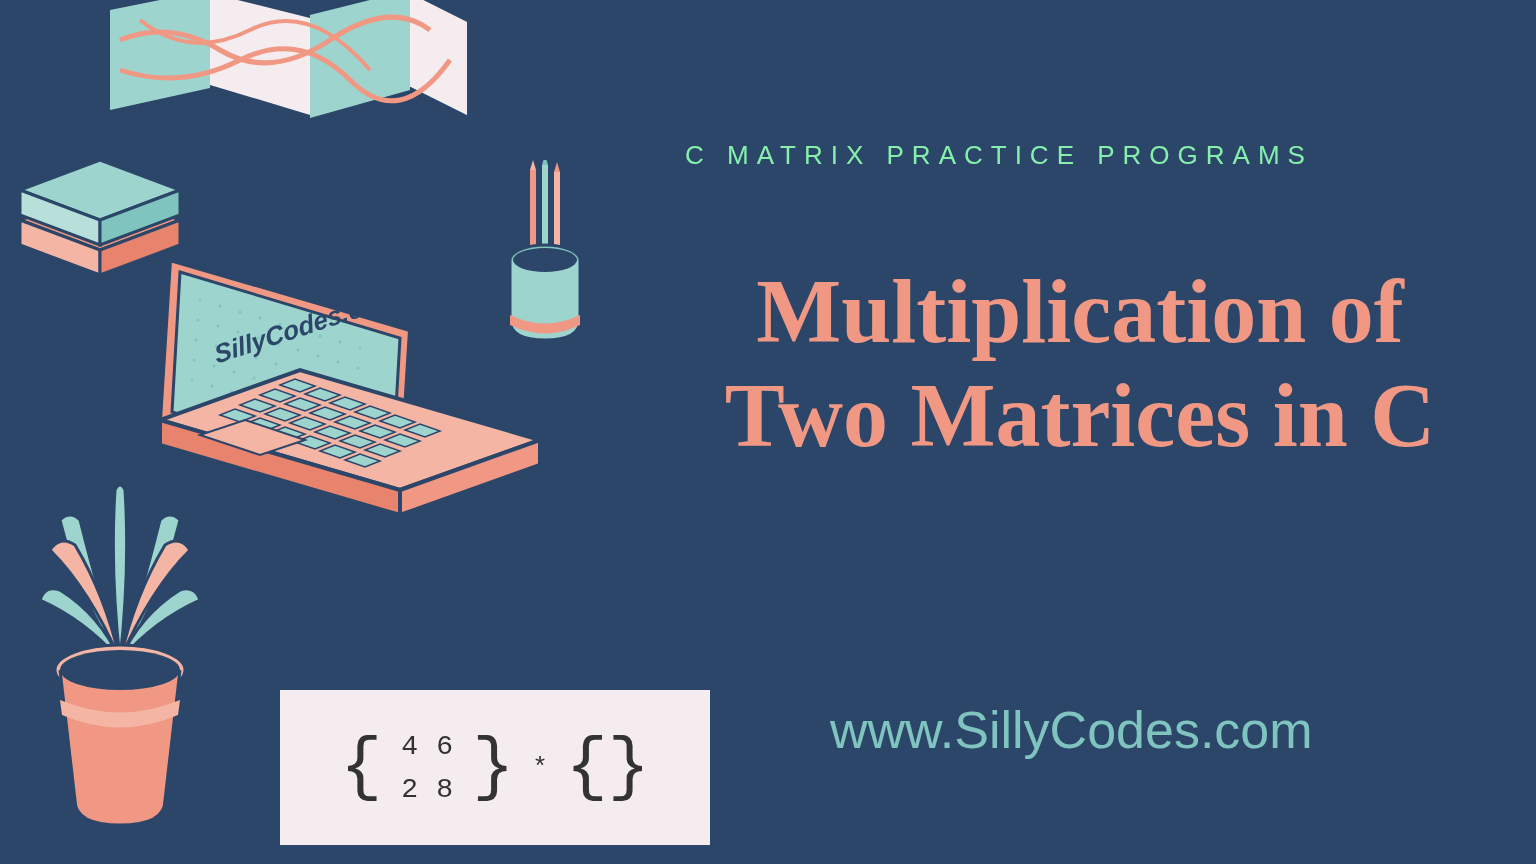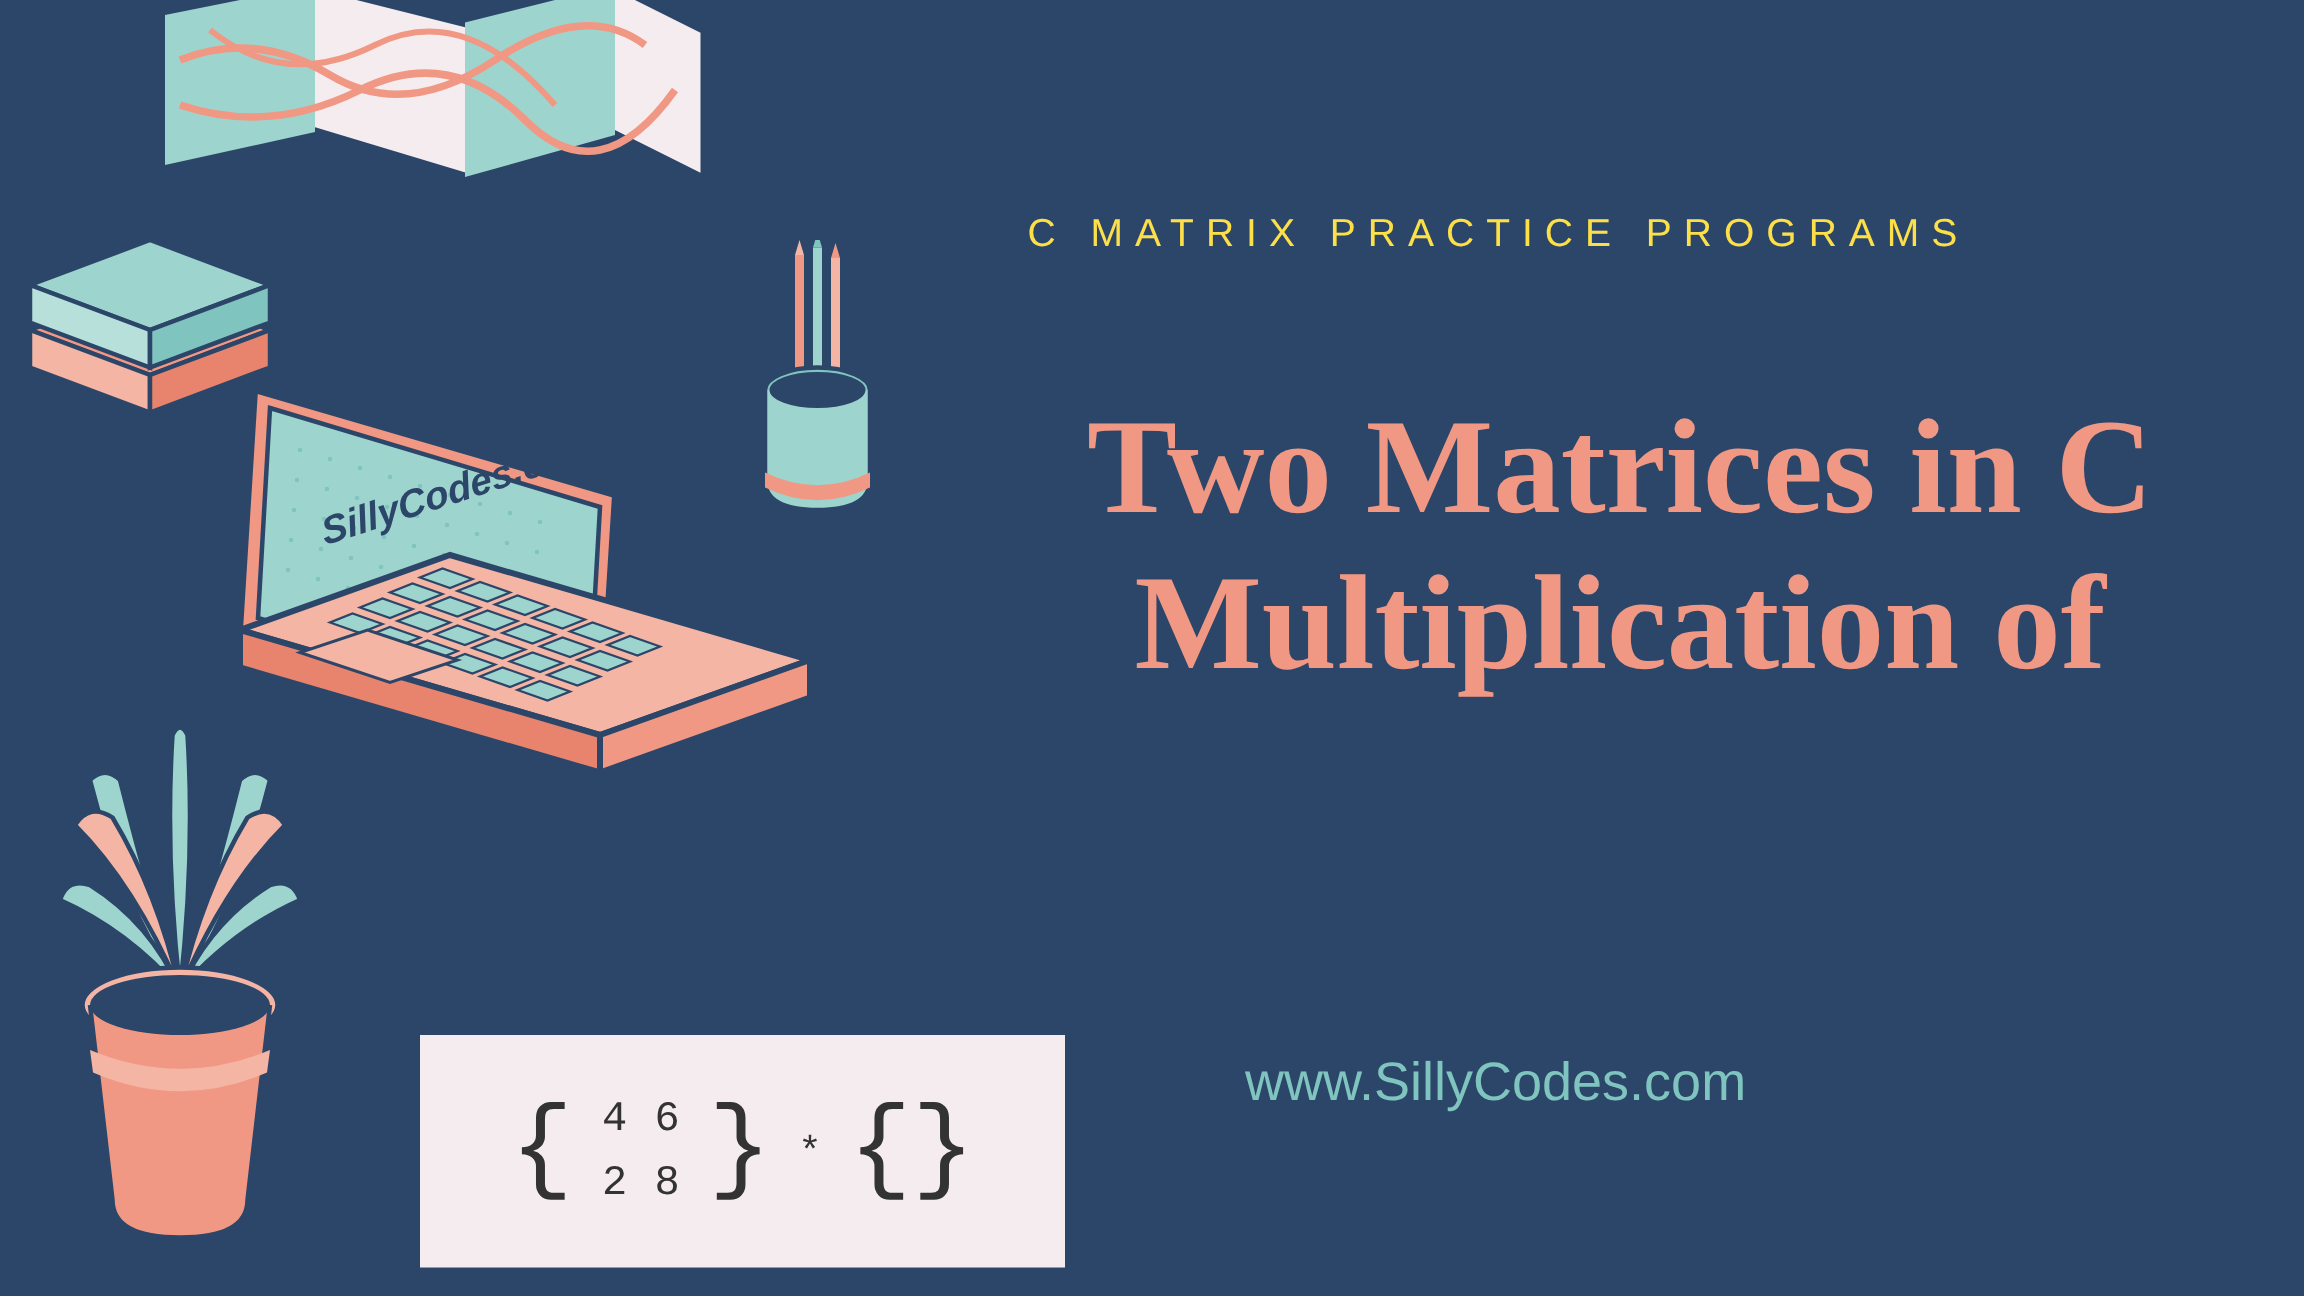--- a/index.html
+++ b/index.html
@@ -13,21 +13,21 @@
 }
 .container {
   position: relative;
   width: 100%;
   height: 100%;
 }
 .subtitle {
   position: absolute;
   top: 140px;
   left: 685px;
-  color: #fde047;
+  color: #86efac;
   font-size: 26px;
   letter-spacing: 8px;
   font-weight: 500;
   font-family: Arial, sans-serif;
 }
 .title {
   position: absolute;
   top: 260px;
   left: 680px;
   color: #f09883;
@@ -35,21 +35,21 @@
   font-weight: bold;
   line-height: 1.15;
   text-align: center;
   width: 800px;
 }
 .website {
   position: absolute;
   top: 700px;
   left: 830px;
   color: #7fc4bf;
-  font-size: 36px;
+  font-size: 52px;
   font-family: Arial, sans-serif;
 }
 .matrix-box {
   position: absolute;
   top: 690px;
   left: 280px;
   width: 430px;
   height: 155px;
   background: #f5ecf0;
   display: flex;
@@ -285,22 +285,22 @@
       <ellipse cx="100" cy="230" rx="65" ry="25" fill="#f5b5a5" stroke="#2c4669" stroke-width="3"></ellipse>
       <path d="M40,230 L55,360 Q55,385 100,385 Q145,385 145,360 L160,230" fill="#f09883" stroke="#2c4669" stroke-width="3"></path>
       <ellipse cx="100" cy="230" rx="60" ry="20" fill="#2c4669"></ellipse>
       <path d="M40,260 Q100,285 160,260 L158,275 Q100,300 42,275 Z" fill="#f5b5a5"></path>
     </svg>
   </div>
 
   <div class="subtitle">C MATRIX PRACTICE PROGRAMS</div>
 
   <div class="title">
+    <div>Multiplication of</div>
     <div>Two Matrices in C</div>
-    <div>Multiplication of</div>
   </div>
 
   <div class="website">www.SillyCodes.com</div>
 
   <div class="matrix-box">
     <div class="matrix">
       <span class="matrix-bracket">{</span>
       <span class="matrix-content">
         <span class="matrix-row"><span>4</span><span>6</span></span>
         <span class="matrix-row"><span>2</span><span>8</span></span>

